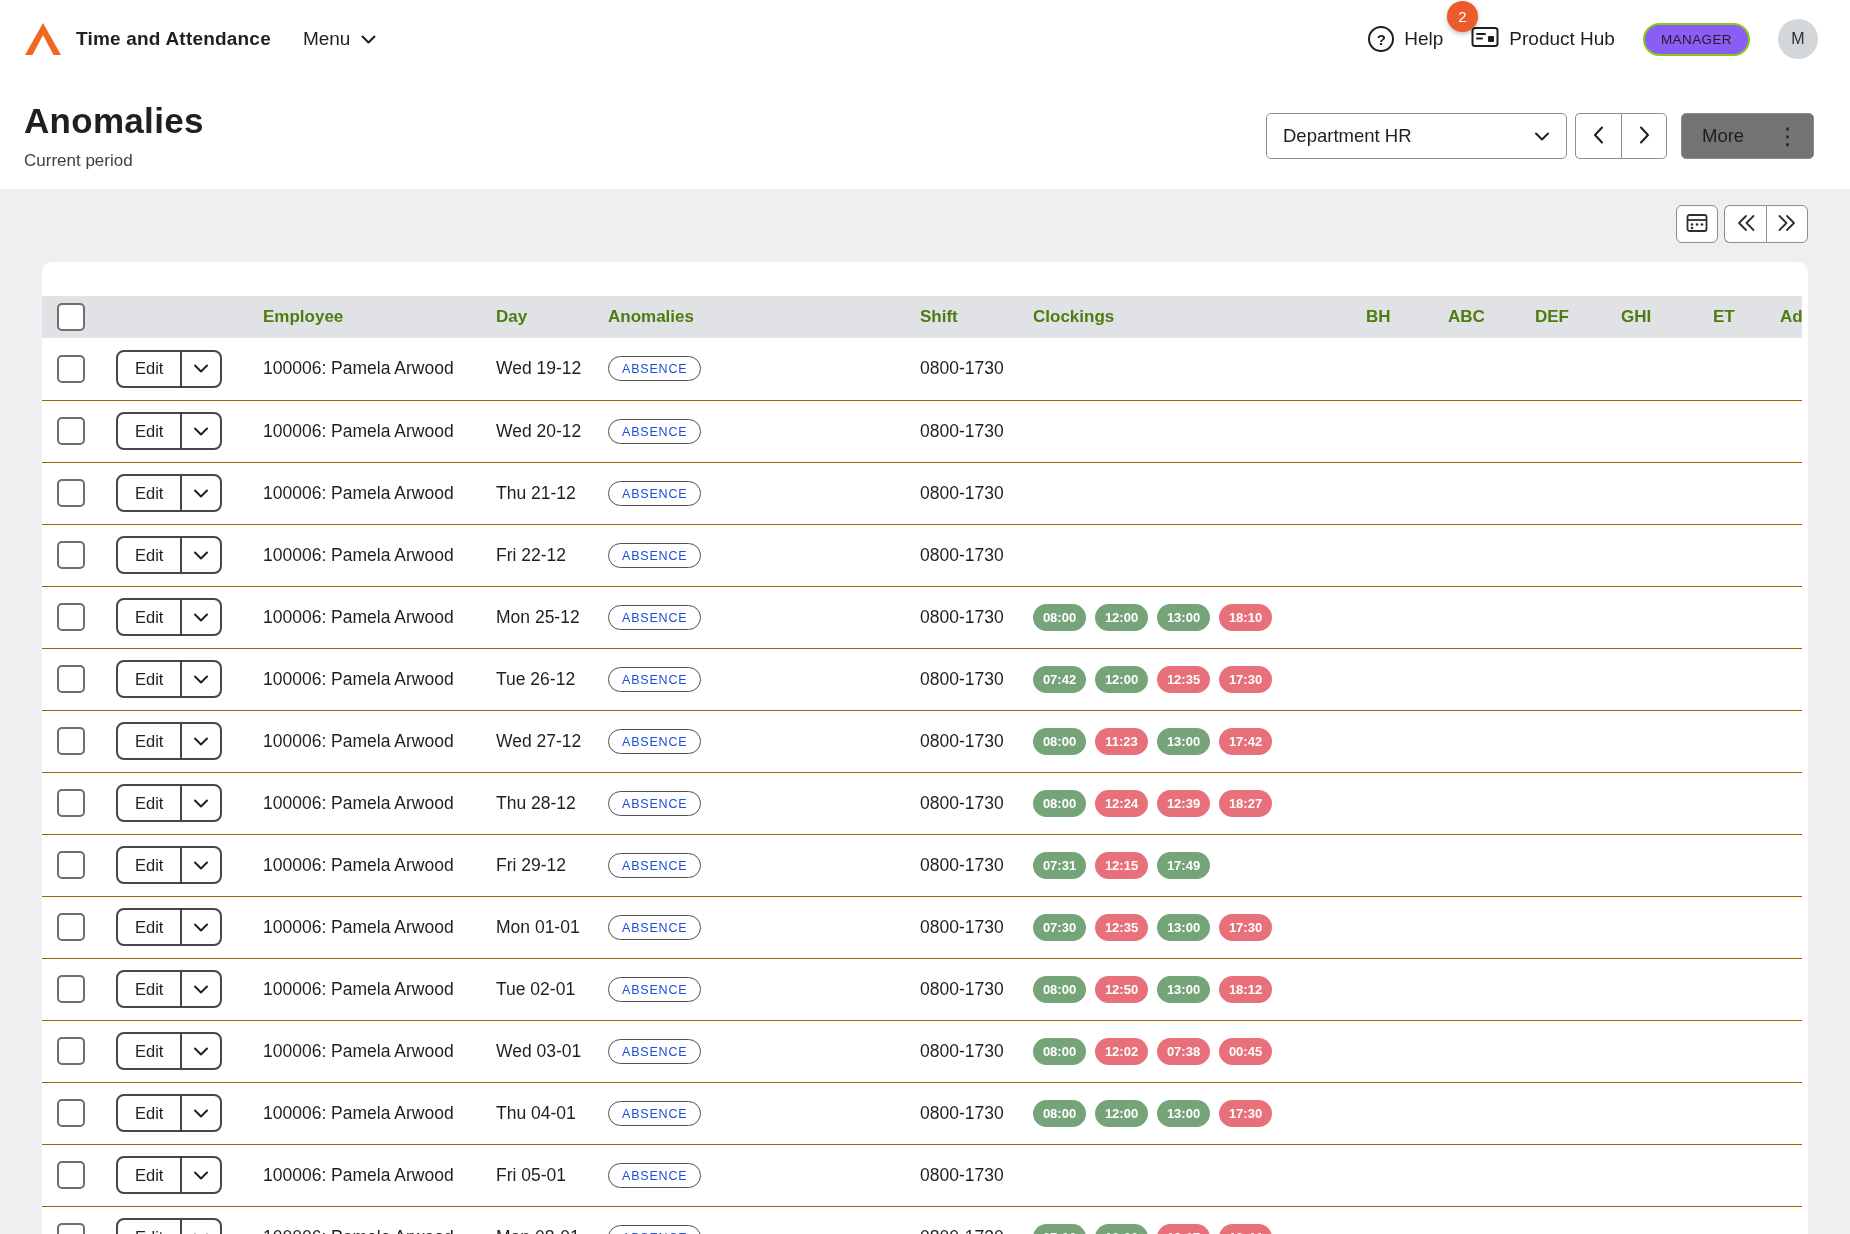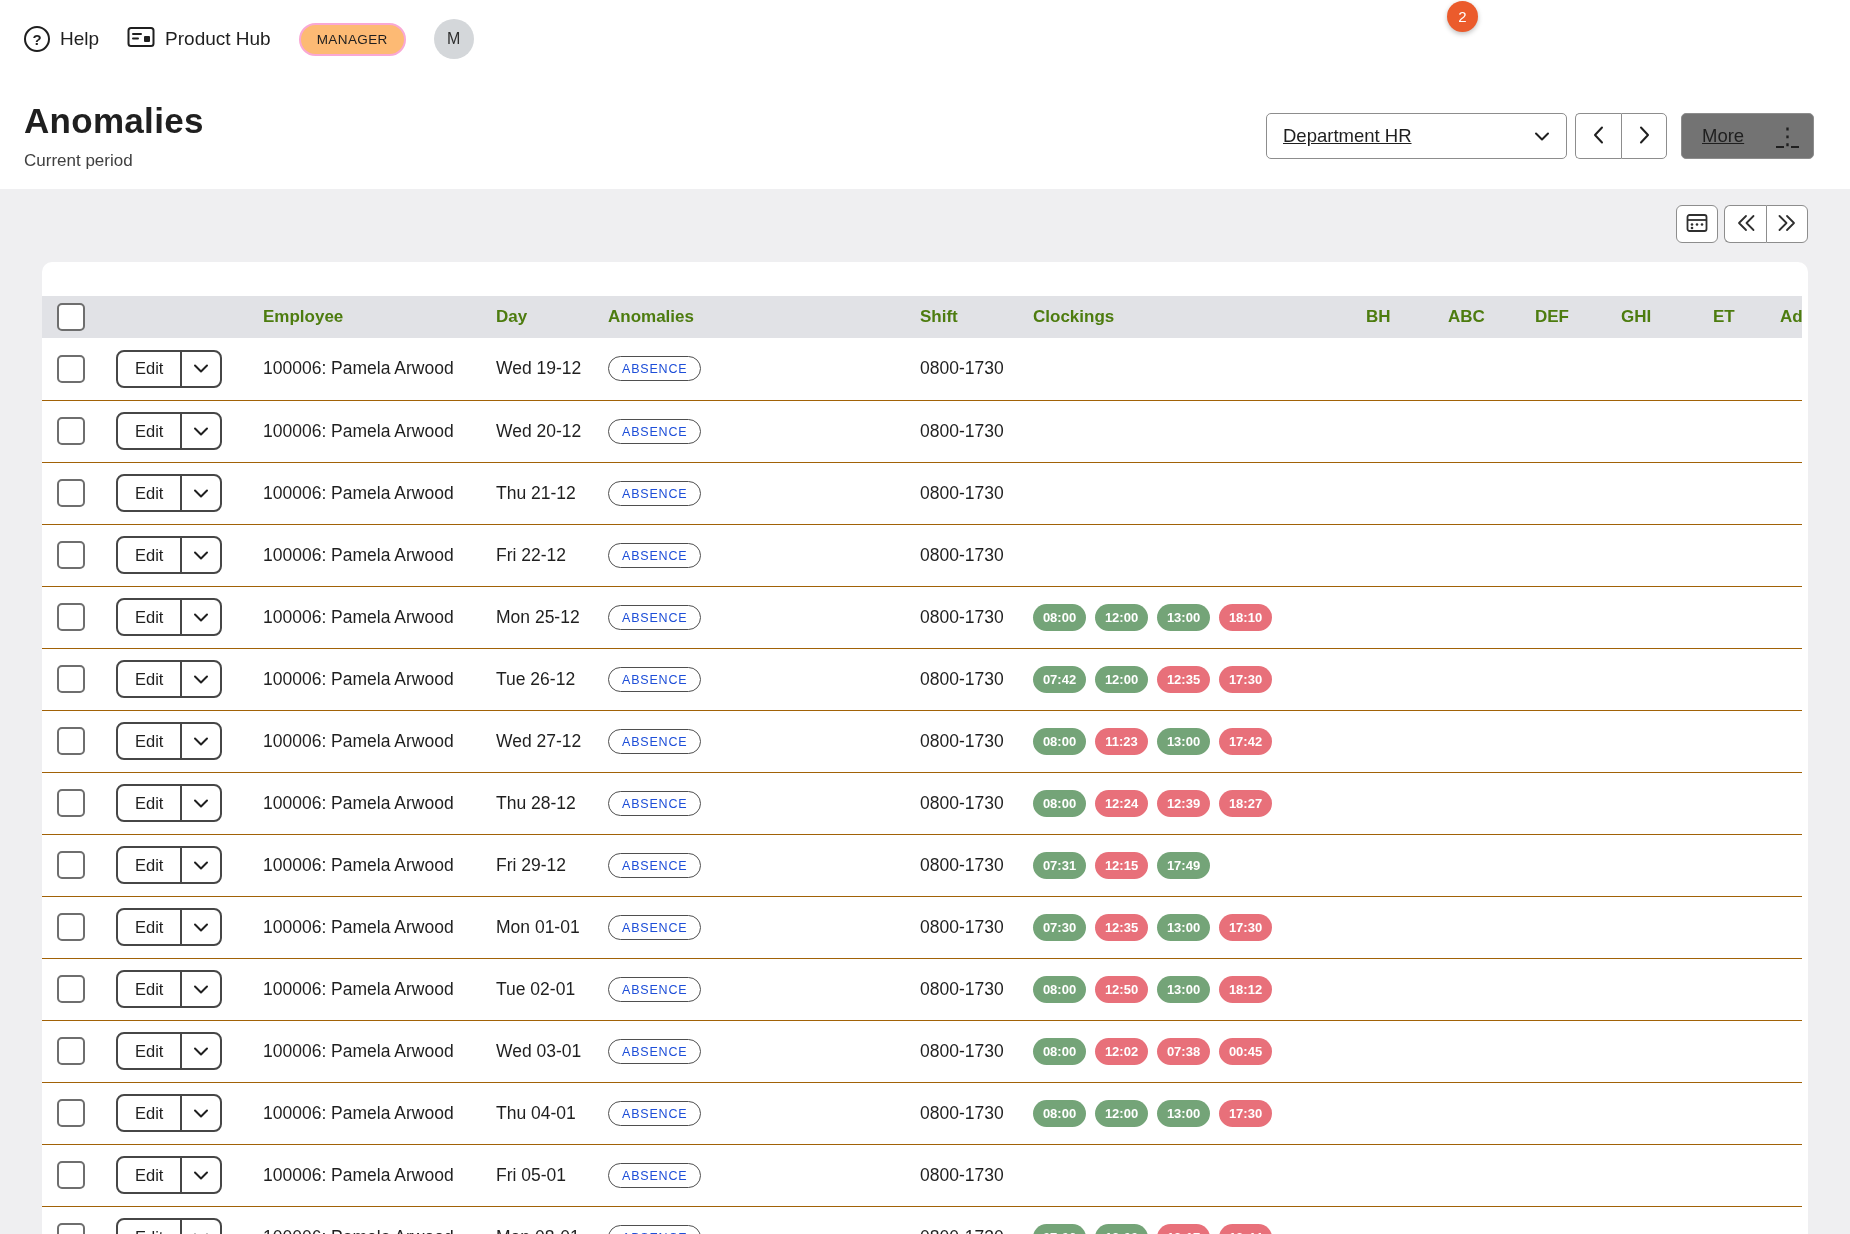--- a/index.html
+++ b/index.html
@@ -13,35 +13,35 @@
   .topbar-left { display:flex; align-items:center; }
   .logo { width:38px; height:34px; display:flex; align-items:center; margin-right:14px; }
   .app-title { font-size:19px; font-weight:700; letter-spacing:.2px; }
   .menu-btn { display:flex; align-items:center; gap:11px; font-size:19px; background:none;
     border:none; margin-left:32px; }
   .topbar-right { display:flex; align-items:center; gap:28px; }
   .help-btn, .hub-btn { display:flex; align-items:center; gap:10px; font-size:19px;
     background:none; border:none; }
   .help-icon { width:26px; height:26px; border:2px solid #1f1f1f; border-radius:50%;
     display:flex; align-items:center; justify-content:center; font-size:15px; font-weight:700; }
-  .role-pill { border:2px solid #f9a8d4; border-radius:18px; padding:7px 16px;
-    font-size:13.5px; letter-spacing:.4px; background:#fdba74; }
+  .role-pill { border:2px solid #84cc16; border-radius:18px; padding:7px 16px;
+    font-size:13.5px; letter-spacing:.4px; background:#8b5cf6; }
   .avatar { width:40px; height:40px; border-radius:50%; background:#d4d7da; display:flex;
     align-items:center; justify-content:center; font-size:16px; color:#2e2e2e; border:none; }
   .notif-badge { position:absolute; left:1447px; top:1px; width:31px; height:31px;
     border-radius:50%; background:var(--badge-orange,#EB5B2C); color:#fff; display:flex;
     align-items:center; justify-content:center; font-size:15px; border:none;
     box-shadow:0 2px 5px rgba(0,0,0,.25); }
 
   
   .page-head { height:111px; background:#fff; display:flex; justify-content:space-between;
     align-items:flex-start; padding:23px 36px 0 24px; }
   h1 { font-size:35px; font-weight:700; letter-spacing:.3px; }
   .subtitle { margin-top:10px; font-size:17px; color:#404040; }
-  .controls { display:flex; align-items:center; margin-top:12px;text-decoration:underline; }
+  .controls { display:flex; align-items:center; margin-top:12px; }
   .select-btn { width:301px; height:46px; border:1px solid #8d8d8d; border-radius:5px;
     background:#fff; display:flex; align-items:center; justify-content:space-between;
     padding:0 16px; font-size:18.5px; }
   .pager { display:flex; margin-left:8px; }
   .pager button { width:46px; height:46px; background:#fff; border:1px solid #8d8d8d;
     display:flex; align-items:center; justify-content:center; }
   .pager button:first-child { border-radius:5px 0 0 5px; border-right:none; }
   .pager button:last-child { border-radius:0 5px 5px 0; }
   .more-btn { width:133px; height:46px; margin-left:14px; border:1px solid #8d8d8d;
     border-radius:5px; background:#737373; display:flex; align-items:center;
@@ -84,20 +84,37 @@
     padding:0 9px; }
   .clock-pill.ok { background:var(--pill-green,#74A478); }
   .clock-pill.alert { background:var(--pill-red,#E8707A); }
 </style>
 </head>
 <body>
 
 <div>
 
   <header class="topbar">
+    <div class="topbar-left">
+      <span class="logo">
+        <svg width="38" height="34" viewBox="0 0 38 34">
+          <path d="M19 1 L37 33 H1 Z" fill="#F26822"></path>
+          <path d="M19 13 L29.5 33 H8.5 Z" fill="#ffffff"></path>
+        </svg>
+      </span>
+      <span class="app-title">Time and Attendance</span>
+      <button class="menu-btn">
+        <span>Menu</span>
+        <span>
+          <svg width="15" height="10" viewBox="0 0 15 10">
+              <path d="M1.5 1.5l6 6 6-6" fill="none" stroke="#1f1f1f" stroke-width="2" stroke-linecap="round" stroke-linejoin="round"></path>
+            </svg>
+        </span>
+      </button>
+    </div>
     <div class="topbar-right">
       <button class="help-btn">
         <span class="help-icon">?</span>
         <span>Help</span>
       </button>
       <button class="hub-btn">
         <span>
           <svg width="28" height="24" viewBox="0 0 28 24">
             <rect x="1.5" y="3" width="25" height="18" rx="2.5" fill="none" stroke="#1f1f1f" stroke-width="2"></rect>
             <path d="M6 9h8 M6 13.5h5" stroke="#1f1f1f" stroke-width="2" stroke-linecap="round"></path>

